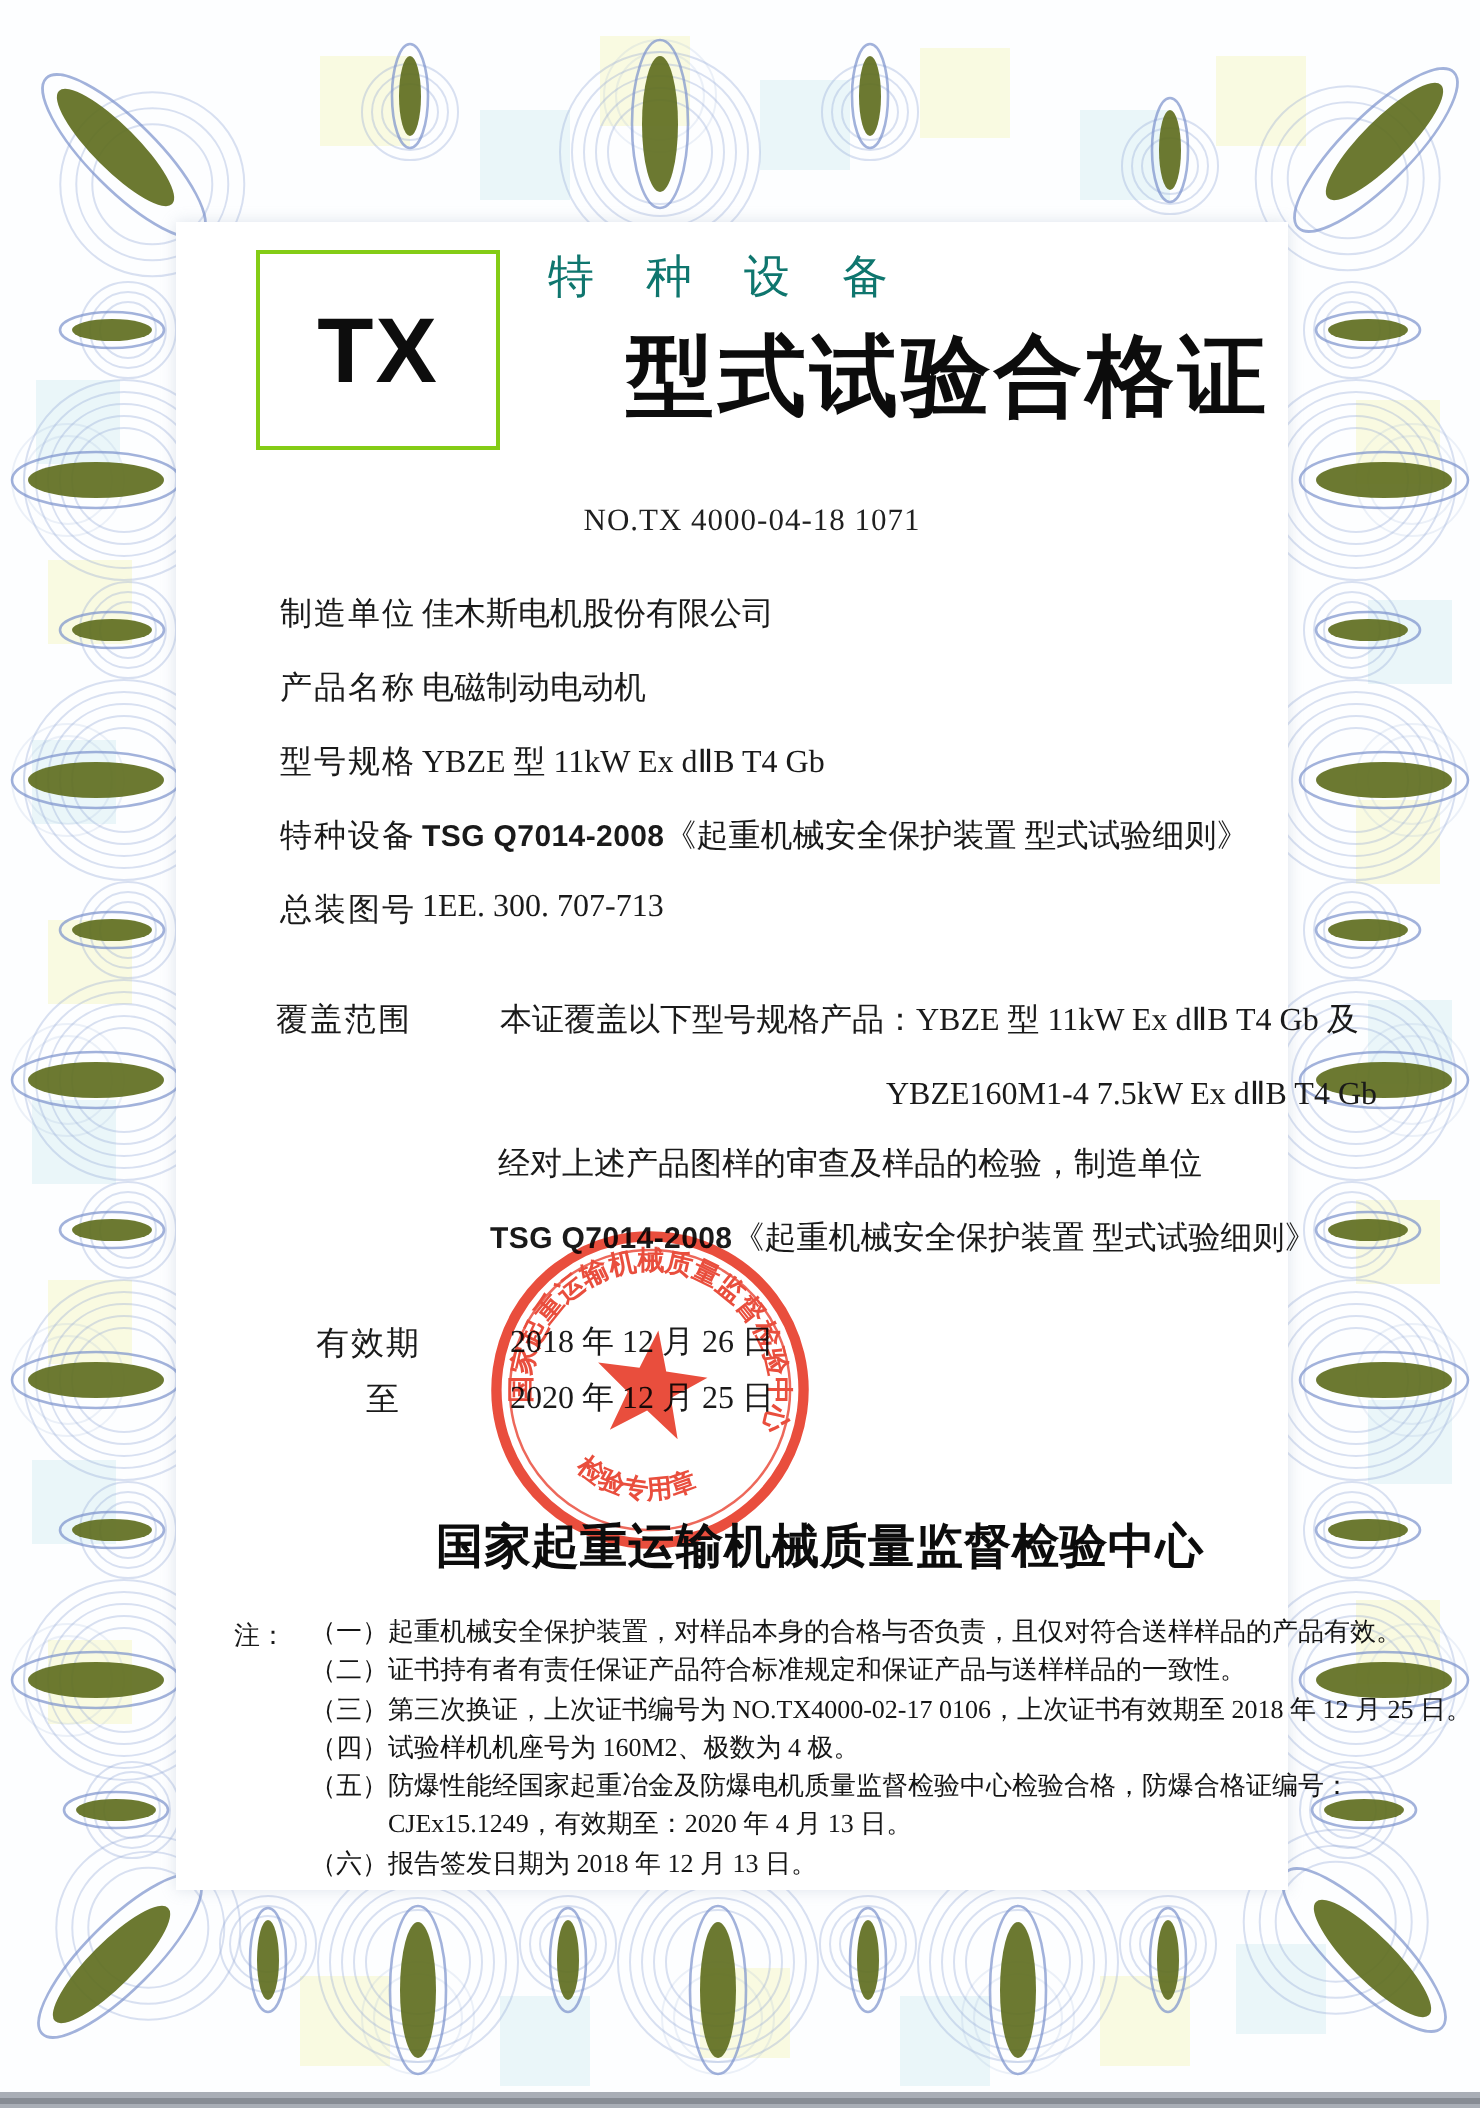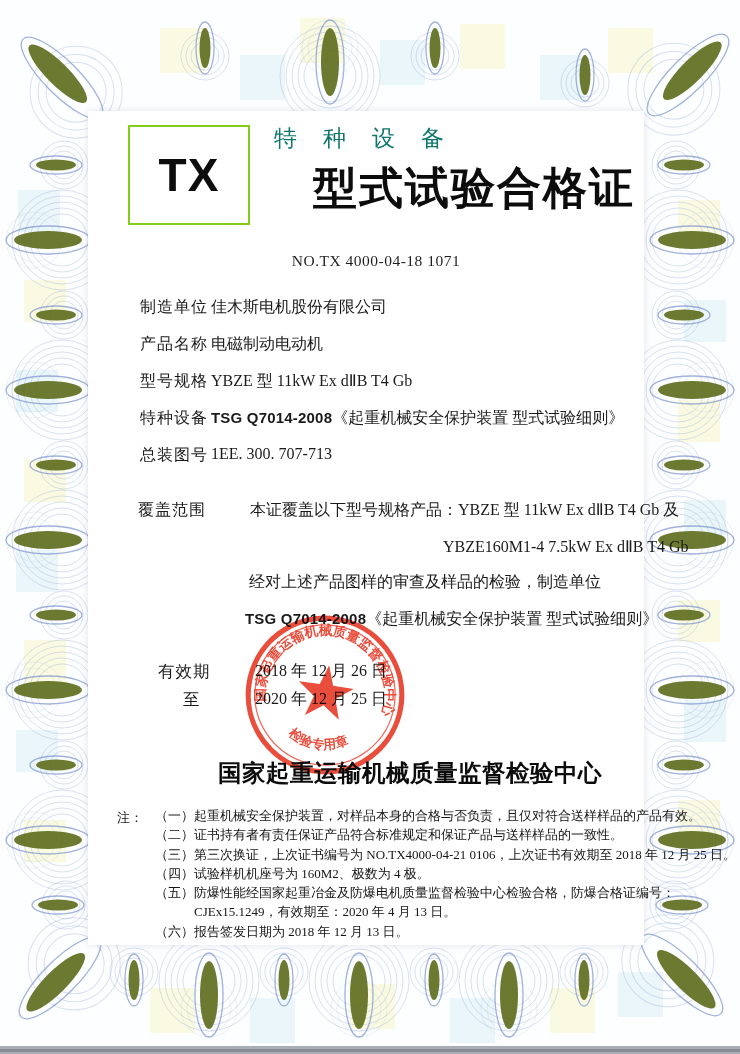--- a/index.html
+++ b/index.html
@@ -225,20 +225,20 @@
     <text class="cap"><textPath href="#sealBottomArc" startOffset="0">检验专用章</textPath></text>
     <polygon fill="#e8402e" points="80,51 86.5,70.1 106.6,70.3 90.5,82.4 96.5,101.7 80,90 63.5,101.7 69.5,82.4 53.4,70.3 73.5,70.1"></polygon>
   </svg>
 
   <div class="abs issuer">国家起重运输机械质量监督检验中心</div>
 
   <div class="abs notes-label">注：</div>
   <div class="abs notes">
     <div class="nline">（一）起重机械安全保护装置，对样品本身的合格与否负责，且仅对符合送样样品的产品有效。</div>
     <div class="nline">（二）证书持有者有责任保证产品符合标准规定和保证产品与送样样品的一致性。</div>
-    <div class="nline">（三）第三次换证，上次证书编号为 NO.TX4000-04-21 0106，上次证书有效期至 2018 年 12 月 25 日。</div>
+    <div class="nline">（三）第三次换证，上次证书编号为 NO.TX4000-02-17 0106，上次证书有效期至 2018 年 12 月 25 日。</div>
     <div class="nline">（四）试验样机机座号为 160M2、极数为 4 极。</div>
     <div class="nline">（五）防爆性能经国家起重冶金及防爆电机质量监督检验中心检验合格，防爆合格证编号：</div>
     <div class="nline cont">CJEx15.1249，有效期至：2020 年 4 月 13 日。</div>
     <div class="nline">（六）报告签发日期为 2018 年 12 月 13 日。</div>
   </div>
 
 </div>
 
 </body></html>

